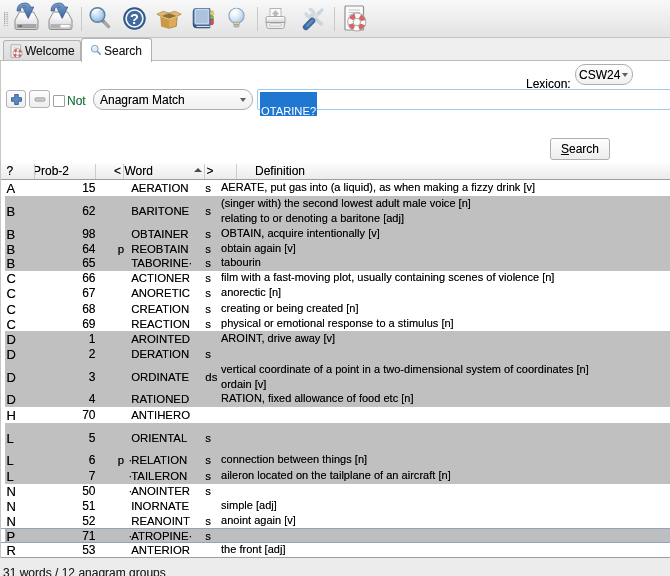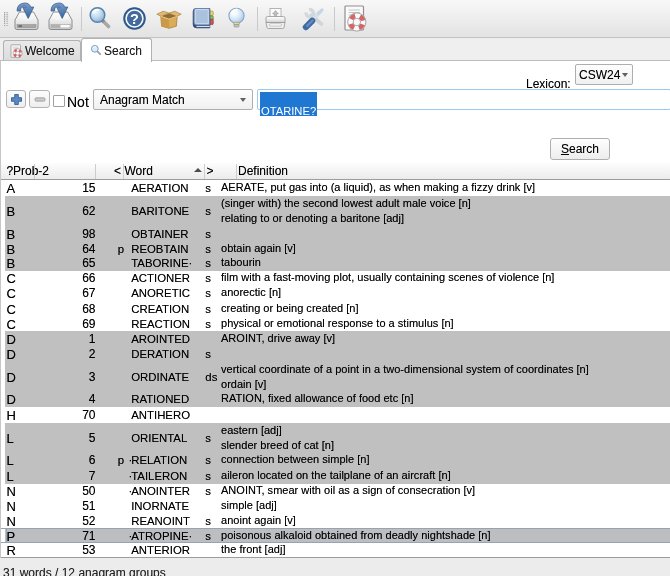--- a/index.html
+++ b/index.html
@@ -17,34 +17,34 @@
 .tab{position:absolute;border:1px solid #b1b1b1;border-bottom:none;
   border-radius:3px 3px 0 0;font-size:12px;color:#1a1a1a;text-shadow:0 0 0.4px rgba(0,0,0,0.4)}
 #tab1{left:3px;top:2px;width:78px;height:20px;background:linear-gradient(#e9e9e9,#dcdcdc)}
 #tab2{left:81px;top:0;width:71px;height:24px;background:#fff;z-index:2}
 .tab .lbl{position:absolute;top:50%;transform:translateY(-50%)}
 
 #pane{position:absolute;left:0;top:61px;width:670px;height:497px;background:#fff;border-left:1px solid #c6c6c6}
 
 #lexlbl{position:absolute;left:526px;top:77px;font-size:12px;color:#000;text-shadow:0 0 0.4px rgba(0,0,0,0.4)}
 .combo{position:absolute;background:linear-gradient(#fefefe,#f0f0f0);
-  border:1px solid #aeaeae;border-radius:2px;font-size:12px;color:#000;text-shadow:0 0 0.4px rgba(0,0,0,0.4)}
+  border:1px solid #aeaeae;border-radius:10px;font-size:12px;color:#000;text-shadow:0 0 0.4px rgba(0,0,0,0.4)}
 .combo .ct{position:absolute;top:50%;transform:translateY(-50%)}
 .carrow{position:absolute;width:0;height:0;border-left:3.2px solid transparent;
   border-right:3.2px solid transparent;border-top:4.2px solid #606060;top:50%;margin-top:-2px}
 #lexcombo{left:575px;top:64px;width:58px;height:21px}
 #lexcombo .ct{left:3px}
 #lexcombo .carrow{right:4.5px}
 
 .sbtn{position:absolute;top:90px;height:18px;background:linear-gradient(#fdfdfd,#eee);
   border:1px solid #b2b2b2;border-radius:3px}
 #addbtn{left:6px;width:20px}
 #minbtn{left:29px;width:21px}
 #notchk{position:absolute;left:53px;top:95px;width:12px;height:12px;background:#fff;border:1px solid #9f9f9f;border-radius:1px}
-#notlbl{position:absolute;left:67px;top:94px;font-size:14px;color:#000000;text-shadow:0 0 0.4px rgba(0,0,0,0.4)}
+#notlbl{position:absolute;left:67px;top:94px;font-size:12px;color:#15803d;text-shadow:0 0 0.4px rgba(0,0,0,0.4)}
 #typecombo{left:93px;top:89px;width:160px;height:21px}
 #typecombo .ct{left:6px}
 #typecombo .carrow{right:6.5px}
 #sinput{position:absolute;left:257px;top:89px;width:414px;height:21px;background:#fff;
   border:1px solid #9ccaef;border-radius:2px}
 #seltext{position:absolute;left:2px;top:2px;height:15px;background:#1f77d2;color:#fff;
   font-size:11.2px;line-height:15px;padding:12px 1px}
 
 #searchbtn{position:absolute;left:550px;top:138px;width:60px;height:22px;
   background:linear-gradient(#fefefe,#ededed);border:1px solid #aeaeae;border-radius:3px;
@@ -232,26 +232,26 @@
     <span class="ct">Anagram Match</span>
     <span class="carrow"></span>
   </div>
 <div id="sinput">
     <span id="seltext">OTARINE?</span>
   </div>
 <div id="searchbtn"><u>S</u>earch</div>
 <div id="table">
 <div id="thead">
 <span style="left:5.5px">?</span>
-<span style="left:12px;width:92px;text-align:left">Prob-2</span>
+<span style="left:4px;width:92px;text-align:center">Prob-2</span>
 <span style="left:113px">&lt;</span>
 <span style="left:123.5px">Word</span>
 <div id="sortarrow"></div>
 <span style="left:205.5px">&gt;</span>
-<span style="left:237px">Definition</span>
+<span style="left:254px">Definition</span>
 <div class="hsep" style="left:33px"></div>
 <div class="hsep" style="left:94px"></div>
 <div class="hsep" style="left:122px"></div>
 <div class="hsep" style="left:203px"></div>
 <div class="hsep" style="left:235px"></div>
 </div>
 <div class="row" style="height:16.0px">
       <span class="c1">A</span>
       <span class="c2">15</span>
       <span class="c3"></span>
@@ -272,20 +272,21 @@
       <span class="c6">(singer with) the second lowest adult male voice [n]<br>relating to or denoting a baritone [adj]</span>
     </div>
 <div class="row gray" style="height:14.9px">
       <span class="c1">B</span>
       <span class="c2">98</span>
       <span class="c3"></span>
       <span class="c4">
         <span class="w">OBTAINER</span>
       </span>
       <span class="c5">s</span>
+      <span class="c6">OBTAIN, acquire intentionally [v]</span>
     </div>
 <div class="row gray" style="height:14.9px">
       <span class="c1">B</span>
       <span class="c2">64</span>
       <span class="c3">p</span>
       <span class="c4">
         <span class="w">REOBTAIN</span>
       </span>
       <span class="c5">s</span>
       <span class="c6">obtain again [v]</span>
@@ -389,32 +390,31 @@
       <span class="c5"></span>
     </div>
 <div class="row gray" style="height:30.2px">
       <span class="c1">L</span>
       <span class="c2">5</span>
       <span class="c3"></span>
       <span class="c4">
         <span class="w">ORIENTAL</span>
       </span>
       <span class="c5">s</span>
-      <span class="c6">eastern [adj]<br>slender breed of cat [n]</span>
     </div>
 <div class="row gray" style="height:15.1px">
       <span class="c1">L</span>
       <span class="c2">6</span>
       <span class="c3">p</span>
       <span class="c4">
         <span class="dl">·</span>
         <span class="w">RELATION</span>
       </span>
       <span class="c5">s</span>
-      <span class="c6">connection between simple [n]</span>
+      <span class="c6">connection between things [n]</span>
     </div>
 <div class="row gray" style="height:15.9px">
       <span class="c1">L</span>
       <span class="c2">7</span>
       <span class="c3"></span>
       <span class="c4">
         <span class="dl">·</span>
         <span class="w">TAILERON</span>
       </span>
       <span class="c5">s</span>
@@ -422,21 +422,20 @@
     </div>
 <div class="row" style="height:15.0px">
       <span class="c1">N</span>
       <span class="c2">50</span>
       <span class="c3"></span>
       <span class="c4">
         <span class="dl">·</span>
         <span class="w">ANOINTER</span>
       </span>
       <span class="c5">s</span>
-      <span class="c6">ANOINT, smear with oil as a sign of consecration [v]</span>
     </div>
 <div class="row" style="height:15.0px">
       <span class="c1">N</span>
       <span class="c2">51</span>
       <span class="c3"></span>
       <span class="c4">
         <span class="w">INORNATE</span>
       </span>
       <span class="c5"></span>
       <span class="c6">simple [adj]</span>
@@ -454,21 +453,20 @@
 <div class="row gray cur" style="height:14.8px">
       <span class="fr"></span>
       <span class="c1">P</span>
       <span class="c2">71</span>
       <span class="c3"></span>
       <span class="c4">
         <span class="dl">·</span>
         <span class="w">ATROPINE·</span>
       </span>
       <span class="c5">s</span>
-      <span class="c6">poisonous alkaloid obtained from deadly nightshade [n]</span>
     </div>
 <div class="row" style="height:14.3px">
       <span class="c1">R</span>
       <span class="c2">53</span>
       <span class="c3"></span>
       <span class="c4">
         <span class="w">ANTERIOR</span>
       </span>
       <span class="c5"></span>
       <span class="c6">the front [adj]</span>

